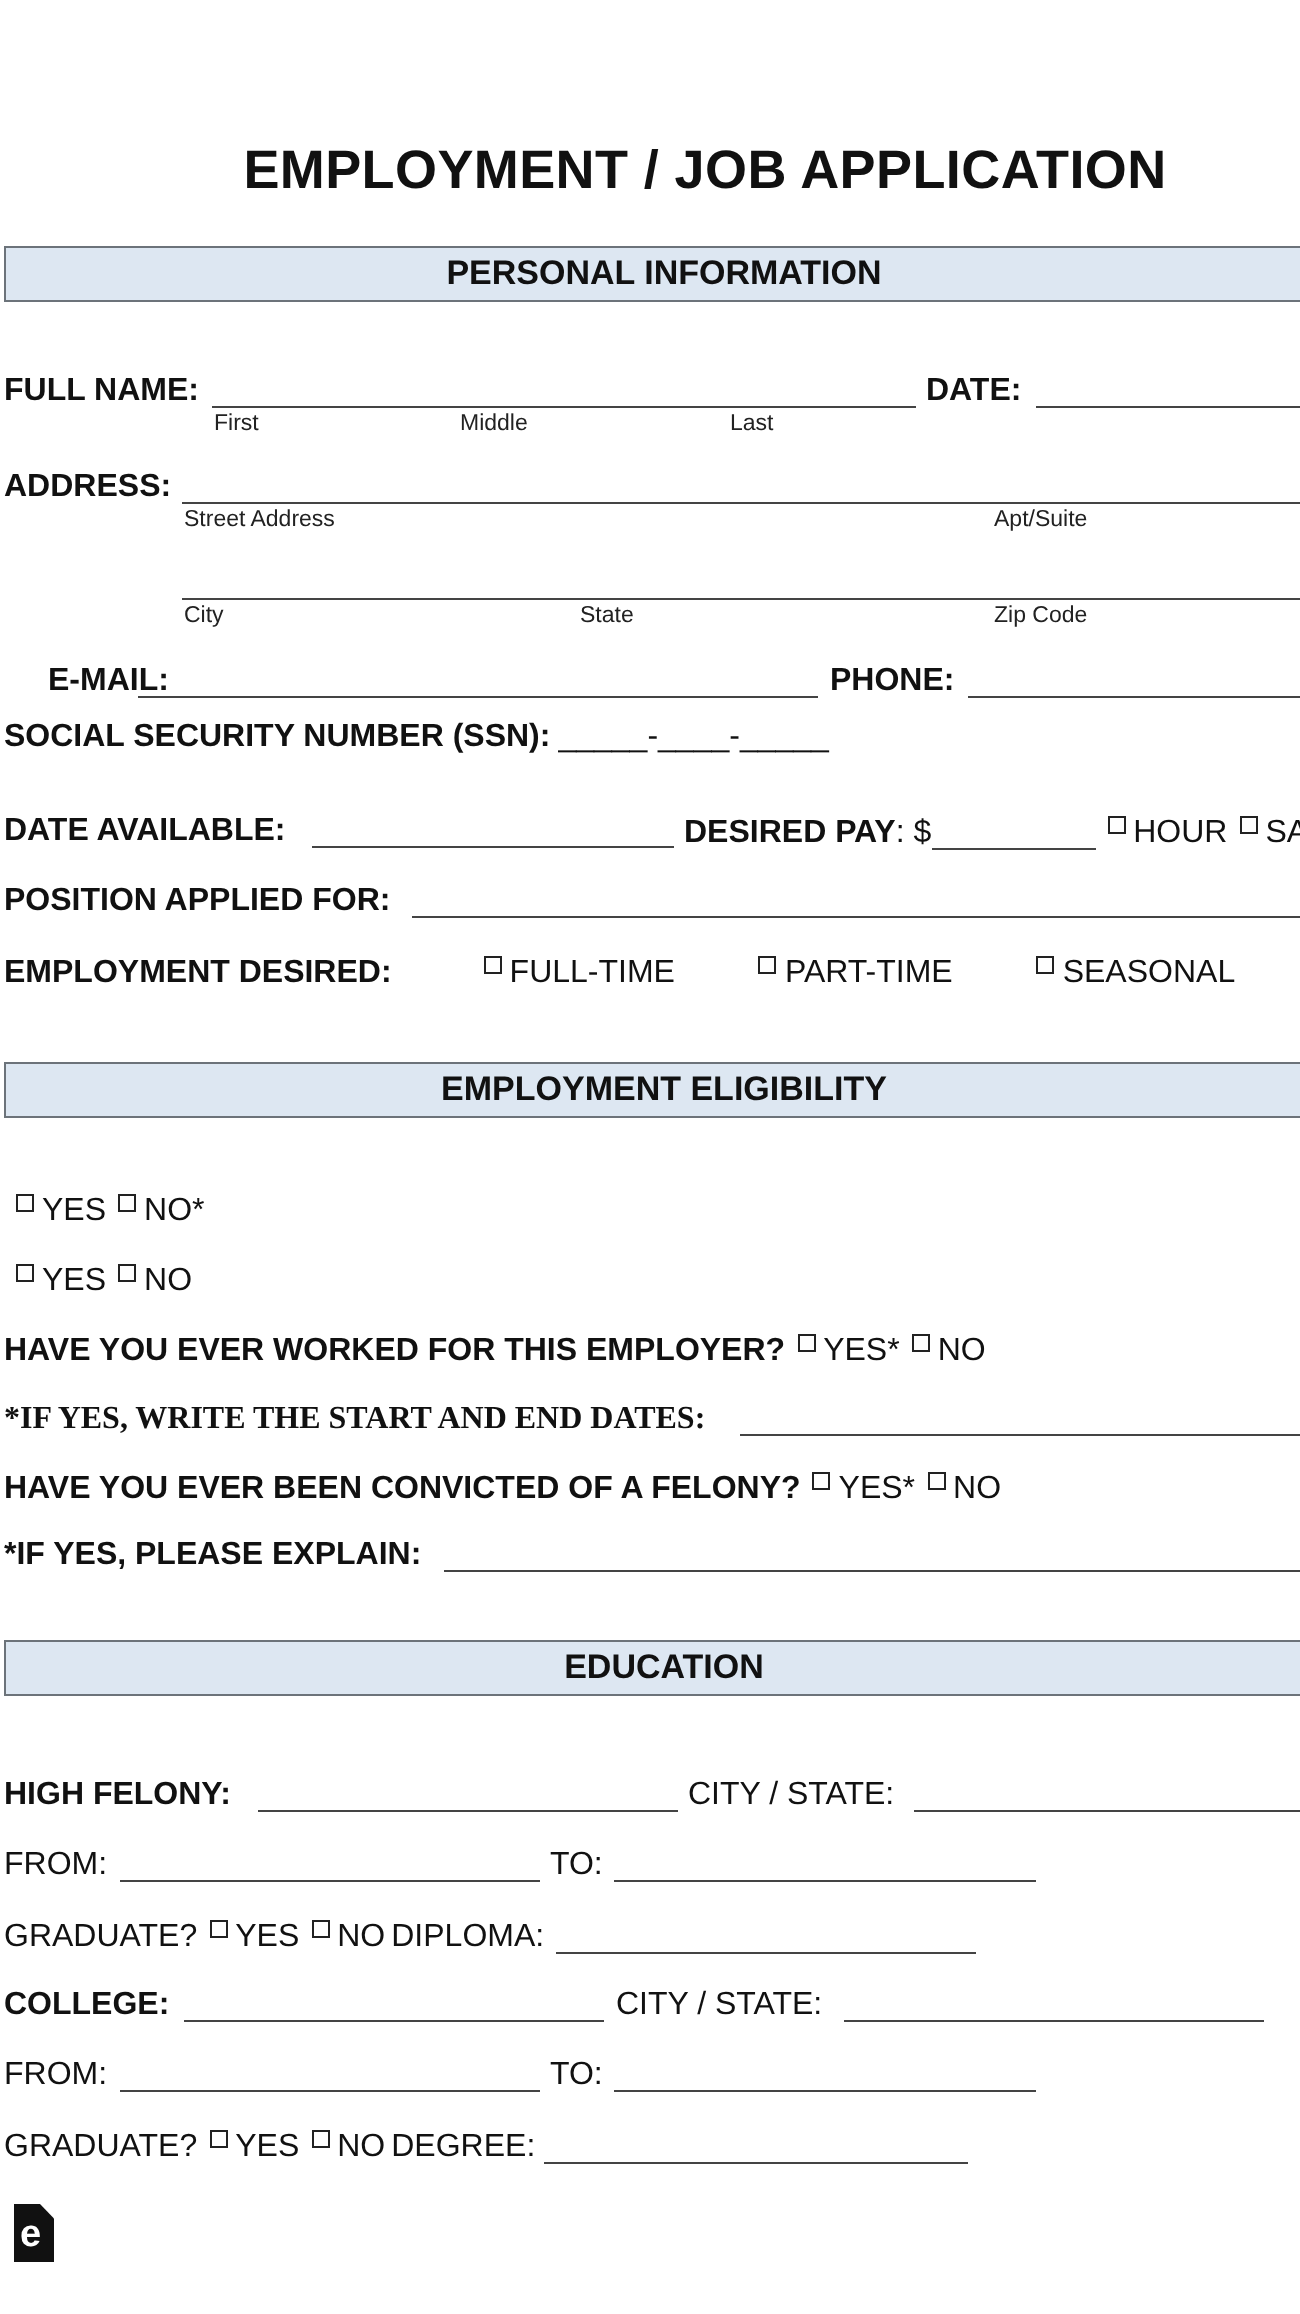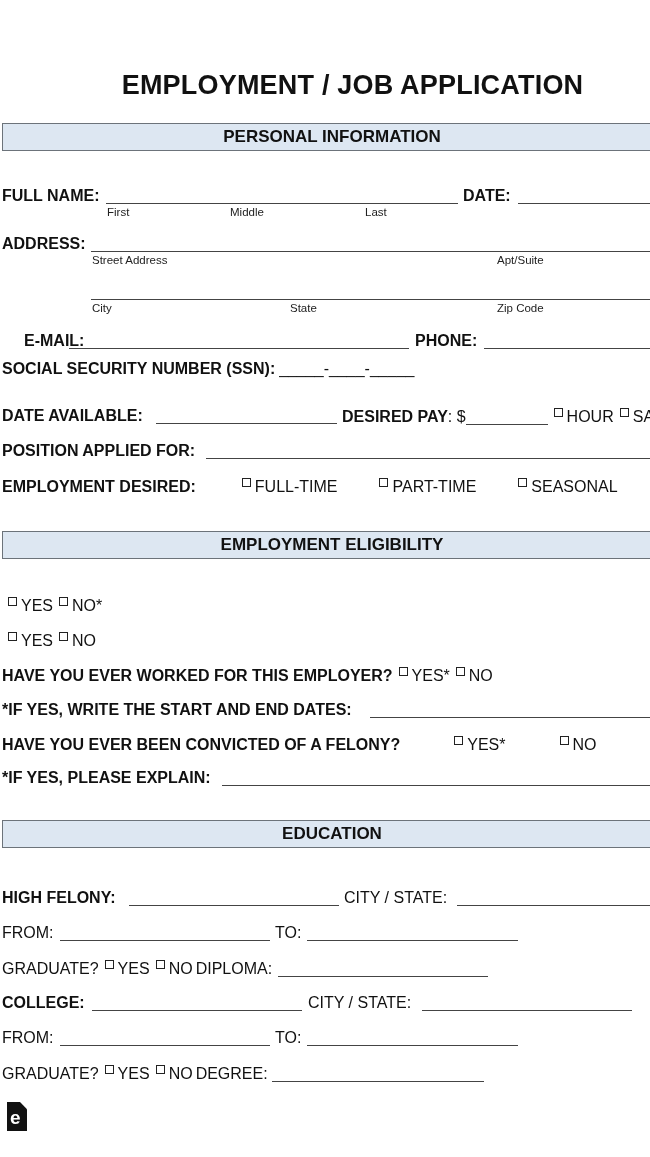--- a/index.html
+++ b/index.html
@@ -117,24 +117,24 @@
   <span class="opt">
       <span class="box"></span>
       <span>YES*</span>
     </span>
   <span class="opt">
       <span class="box"></span>
       <span>NO</span>
     </span>
 </div>
 
-<div class="abs lbl" style="left:2px;top:701px;">*IF YES, WRITE THE START AND END DATES:</div>
+<div class="abs lbl" style="left:2px;top:701px;font-family:Liberation Serif, serif;">*IF YES, WRITE THE START AND END DATES:</div>
 <div class="abs line" style="left:370px;top:717px;width:291px;"></div>
 
-<div class="abs row" style="left:2px;top:735px;height:20px;gap:48px;">
+<div class="abs row" style="left:2px;top:735px;height:20px;">
   <span class="lbl">HAVE YOU EVER BEEN CONVICTED OF A FELONY?</span>
   <span class="opt">
       <span class="box"></span>
       <span>YES*</span>
     </span>
   <span class="opt">
       <span class="box"></span>
       <span>NO</span>
     </span>
 </div>

